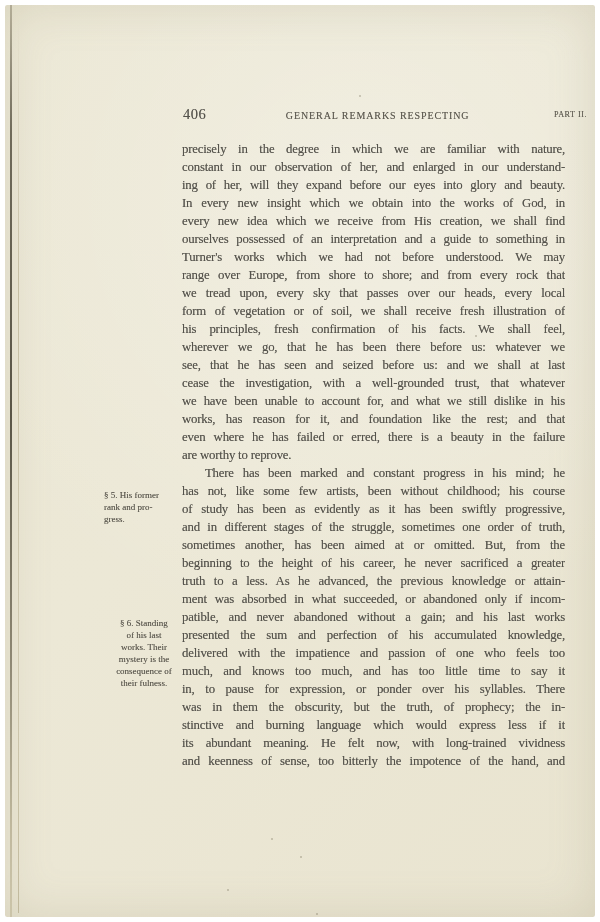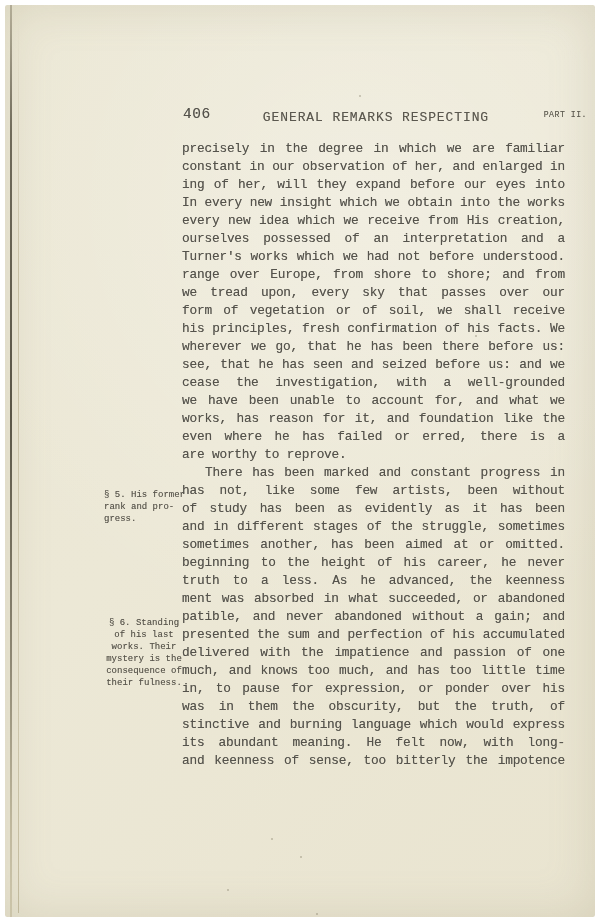--- a/index.html
+++ b/index.html
@@ -1,21 +1,21 @@
 <!DOCTYPE html>
 <html><head>
 <meta charset="utf-8">
 <style>
   html, body { margin: 0; padding: 0; background: #ffffff; }
   .frame {
     position: relative;
     width: 600px; height: 922px;
     background: #ffffff;
     overflow: hidden;
-    font-family: Liberation Mono, monospace;
+    font-family: Liberation Serif, serif;
   }
   .scan {
     position: absolute; inset: 5px;
     background-color: #ece8d6;
     background-image:
       radial-gradient(ellipse 120% 80% at 60% 22%, rgba(255,255,255,0.28), rgba(255,255,255,0) 62%),
       linear-gradient(135deg, #ebe7d4 0%, #ece8d6 45%, #e9e4d0 100%);
     box-shadow: inset 0 0 46px rgba(150,140,110,0.22);
     border-radius: 2px;
   }
@@ -42,21 +42,21 @@
     position: absolute; top: 101px; left: 178px; width: 404px; height: 20px;
     color: #5a574e;
   }
   .pagenum {
     position: absolute; left: 0; top: 0;
     font-size: 14.5px; letter-spacing: 0.5px; color: #54524b;
     text-shadow: 0 0 0.5px rgba(84,82,75,0.5);
   }
   .header-title {
     position: absolute; left: 50%; top: 4px; transform: translateX(-54%);
-    font-size: 13px; letter-spacing: 0.9px; white-space: nowrap;
+    font-size: 10px; letter-spacing: 0.9px; white-space: nowrap;
     color: #5b584f; text-shadow: 0 0 0.5px rgba(91,88,79,0.5);
   }
   .part-label {
     position: absolute; right: 0; top: 4px;
     font-size: 8.2px; letter-spacing: 0.5px; white-space: nowrap;
     color: #5d5a50; text-shadow: 0 0 0.5px rgba(93,90,80,0.5); text-align: center;
   }
   .body-text {
     position: absolute; left: 177px; top: 135px; width: 383px;
     font-size: 12.8px; letter-spacing: -0.2px;
@@ -132,21 +132,21 @@
           <div class="line">even where he has failed or erred, there is a beauty in the failure</div>
           <div class="line last">are worthy to reprove.</div>
         </div>
         <div>
           <div class="line indent">There has been marked and constant progress in his mind; he</div>
           <div class="line">has not, like some few artists, been without childhood; his course</div>
           <div class="line">of study has been as evidently as it has been swiftly progressive,</div>
           <div class="line">and in different stages of the struggle, sometimes one order of truth,</div>
           <div class="line">sometimes another, has been aimed at or omitted.  But, from the</div>
           <div class="line">beginning to the height of his career, he never sacrificed a greater</div>
-          <div class="line">truth to a less.  As he advanced, the keenness knowledge or attain-</div>
+          <div class="line">truth to a less.  As he advanced, the previous knowledge or attain-</div>
           <div class="line">ment was absorbed in what succeeded, or abandoned only if incom-</div>
           <div class="line">patible, and never abandoned without a gain; and his last works</div>
           <div class="line">presented the sum and perfection of his accumulated knowledge,</div>
           <div class="line">delivered with the impatience and passion of one who feels too</div>
           <div class="line">much, and knows too much, and has too little time to say it</div>
           <div class="line">in, to pause for expression, or ponder over his syllables.  There</div>
           <div class="line">was in them the obscurity, but the truth, of prophecy; the in-</div>
           <div class="line">stinctive and burning language which would express less if it</div>
           <div class="line">its abundant meaning.  He felt now, with long-trained vividness</div>
           <div class="line">and keenness of sense, too bitterly the impotence of the hand, and</div>

